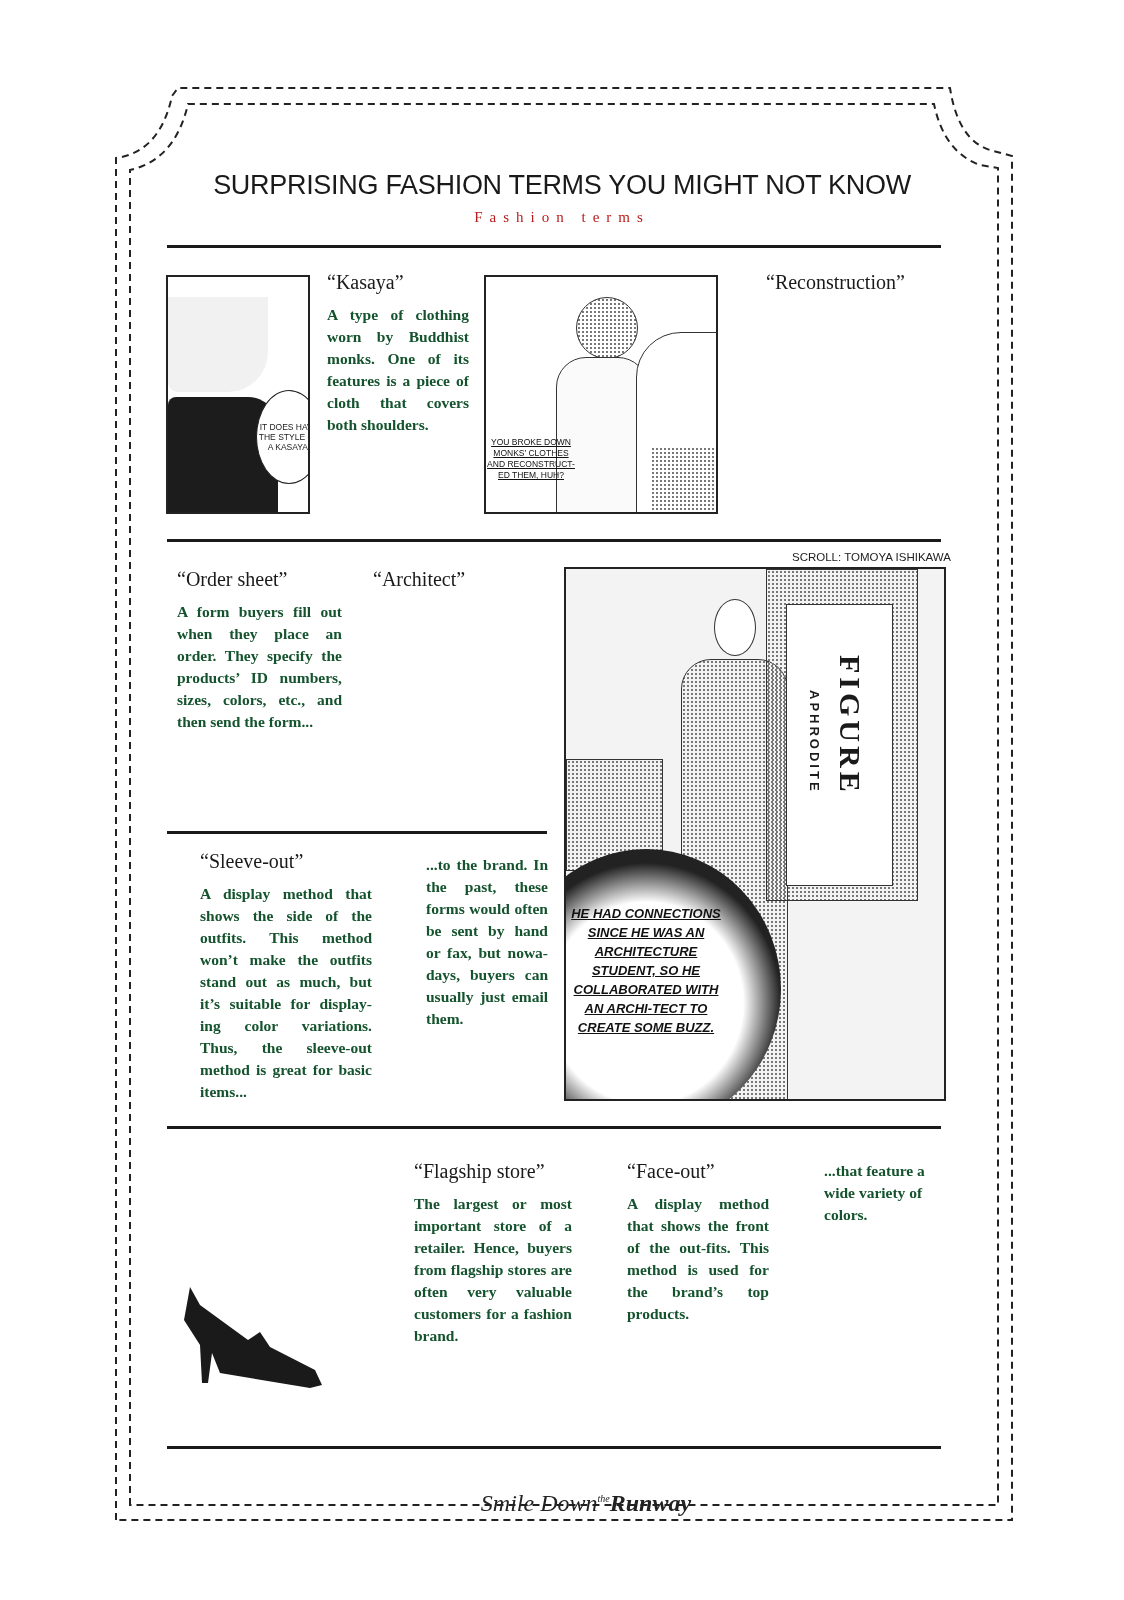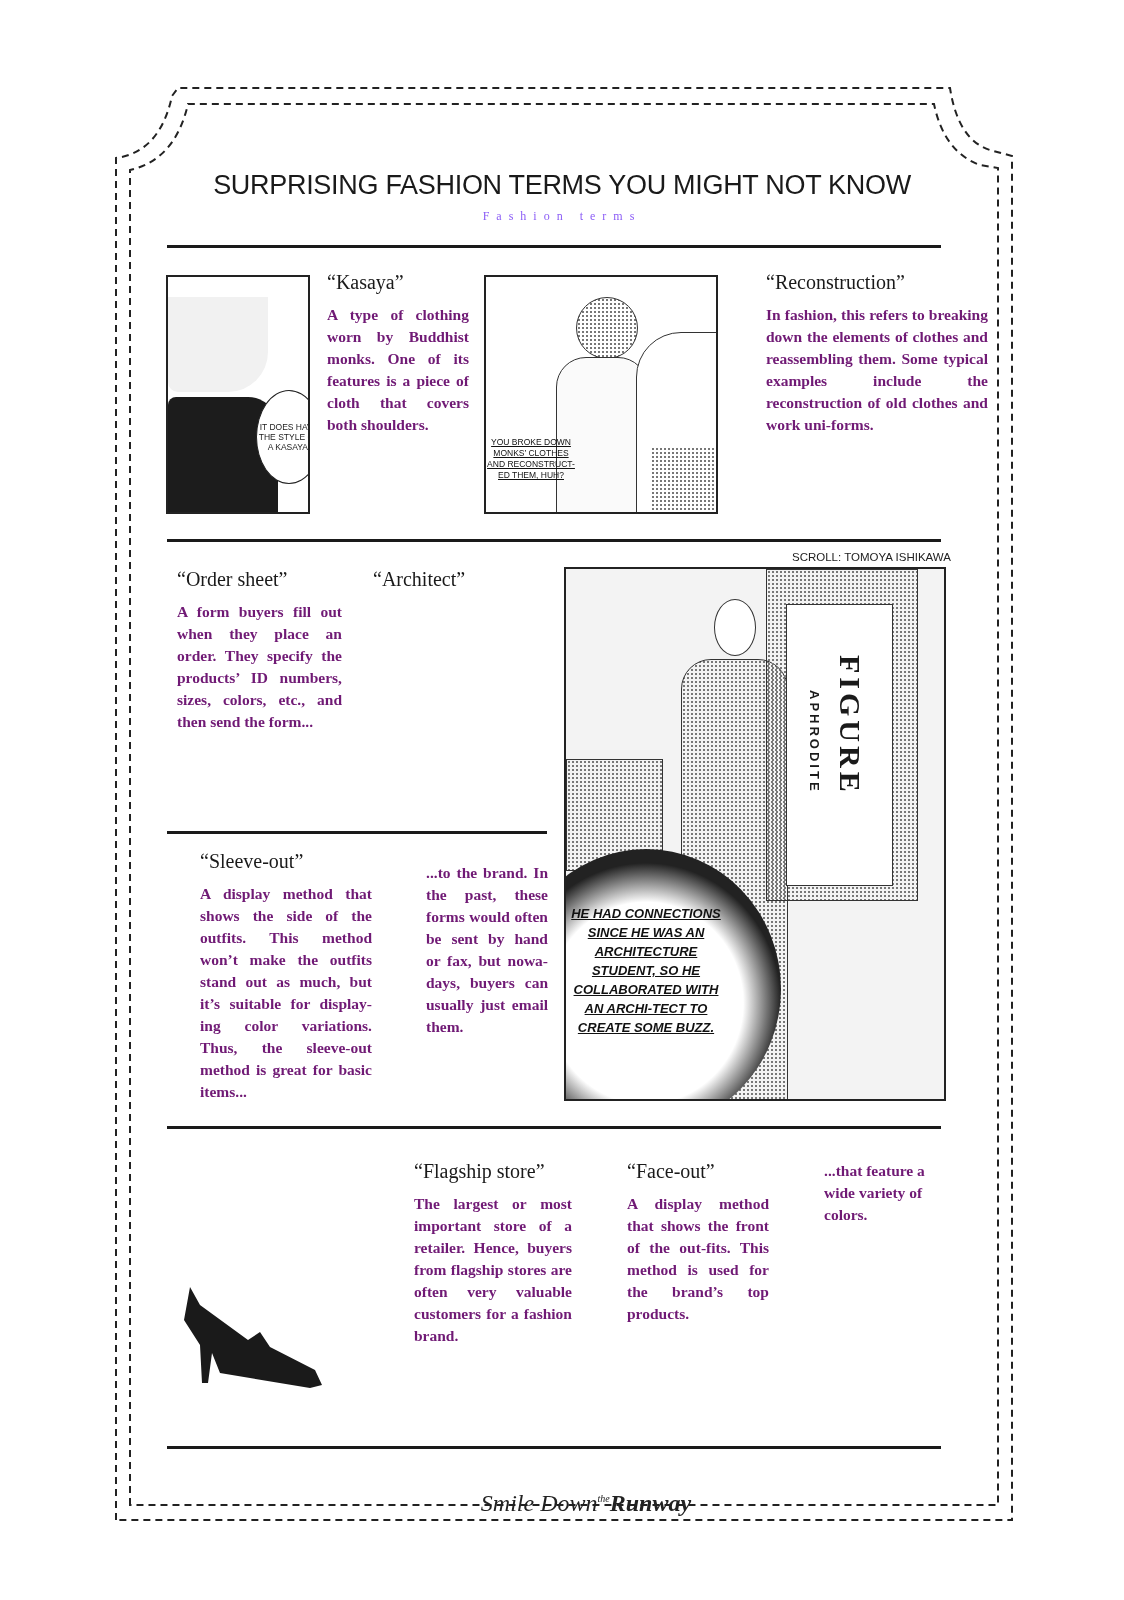--- a/index.html
+++ b/index.html
@@ -1,24 +1,24 @@
 <!DOCTYPE html>
 <html><head>
 <meta charset="utf-8">
 <style>
   html, body { margin:0; padding:0; background:#fff; }
   body { width:1124px; height:1600px; position:relative; overflow:hidden; font-family:"Liberation Serif", serif; color:#1a1a1a; }
   .frame-svg { position:absolute; left:0; top:0; }
   .title { position:absolute; left:150px; width:824px; top:170px; text-align:center; font-family:"Liberation Sans", sans-serif; font-size:27px; letter-spacing:-0.3px; color:#1a1a1a; }
-  .subtitle { position:absolute; left:0; width:1124px; top:209px; text-align:center; font-size:12px; letter-spacing:7px; color:#8b5cf6; }
+  .subtitle { position:absolute; left:0; width:1124px; top:209px; text-align:center; font-size:15px; letter-spacing:7px; color:#b91c1c; }
   .rule { position:absolute; height:3px; background:#1a1a1a; }
   .panel { position:absolute; border:2px solid #222; background:#fff; overflow:hidden; }
   .term { position:absolute; }
   .term h3 { margin:0 0 10px 0; font-weight:normal; font-size:20px; color:#1a1a1a; }
-  .term p { margin:0; font-weight:bold; font-size:15.5px; line-height:22px; text-align:justify; color:#701a75; }
+  .term p { margin:0; font-weight:bold; font-size:15.5px; line-height:22px; text-align:justify; color:#14532d; }
   .bubble { position:absolute; background:#fff; border:1.5px solid #222; border-radius:50%; display:flex; align-items:center; justify-content:center; text-align:center; font-family:"Liberation Sans", sans-serif; font-size:8.5px; line-height:10px; }
   .manga-text { position:absolute; text-align:center; font-family:"Liberation Sans", sans-serif; font-style:italic; font-weight:bold; font-size:13px; line-height:19px; color:#111;text-decoration:underline; }
   .credit { position:absolute; font-family:"Liberation Sans", sans-serif; font-size:11.5px; color:#222; }
   .logo { position:absolute; left:0; width:1124px; top:1490px; text-align:center; font-family:"Liberation Serif", serif; font-style:italic; font-size:24px; color:#222;padding-left:24px; }
   .logo small { font-size:10px; vertical-align:super; }
   .dots { background-image:radial-gradient(#777 0.8px, transparent 1px); background-size:4px 4px; }
 </style>
 </head>
 <body>
 
@@ -46,21 +46,20 @@
 
 <div class="panel" style="left:484px; top:275px; width:230px; height:235px;">
   <div style="position:absolute; left:90px; top:20px; width:60px; height:60px; border:1.5px solid #333; border-radius:50%;" class="dots"></div>
   <div style="position:absolute; left:70px; top:80px; width:90px; height:160px; border:1.5px solid #333; border-radius:30px 30px 0 0; background:#fafafa;"></div>
   <div style="position:absolute; left:150px; top:55px; width:80px; height:190px; border:1.5px solid #333; border-radius:45px 0 0 0; background:#fff;"></div>
   <div style="position:absolute; left:165px; top:170px; width:65px; height:70px;" class="dots"></div>
   <div class="manga-text" style="left:0; top:160px; width:90px; font-style:normal; font-weight:normal; font-size:8.5px; line-height:11px;">YOU BROKE DOWN MONKS’ CLOTHES AND RECONSTRUCT-ED THEM, HUH?</div>
 </div>
 <div class="term" style="left:722px; top:271px; width:222px;margin-left:44px;">
   <h3>“Reconstruction”</h3>
-  <p>In fashion, this refers to breaking down the elements of clothes and reassembling them. Some typical examples include the reconstruction of old clothes and work uni-forms.</p>
 </div>
 
 <div class="rule" style="left:167px; width:774px; top:539px;"></div>
 
 <div class="credit" style="left:776px; top:551px;margin-left:16px;">SCROLL: TOMOYA ISHIKAWA</div>
 
 <div class="term" style="left:177px; top:568px; width:165px;">
   <h3>“Order sheet”</h3>
   <p>A form buyers fill out when they place an order. They specify the products’ ID numbers, sizes, colors, etc., and then send the form...</p>
 </div>
@@ -89,21 +88,21 @@
   </svg>
   <div class="manga-text" style="left:0; top:335px; width:160px;">HE HAD CONNECTIONS SINCE HE WAS AN ARCHITECTURE STUDENT, SO HE COLLABORATED WITH AN ARCHI-TECT TO CREATE SOME BUZZ.</div>
 </div>
 
 <div class="rule" style="left:167px; width:380px; top:831px;"></div>
 
 <div class="term" style="left:200px; top:850px; width:172px;">
   <h3>“Sleeve-out”</h3>
   <p>A display method that shows the side of the outfits. This method won’t make the outfits stand out as much, but it’s suitable for display-ing color variations. Thus, the sleeve-out method is great for basic items...</p>
 </div>
-<div class="term" style="left:426px; top:854px; width:122px;margin-top:8px;">
+<div class="term" style="left:426px; top:854px; width:122px;">
   <p>...to the brand. In the past, these forms would often be sent by hand or fax, but nowa-days, buyers can usually just email them.</p>
 </div>
 
 <div class="rule" style="left:167px; width:774px; top:1126px;"></div>
 
 <svg style="position:absolute; left:180px; top:1285px;" width="150" height="105" viewBox="0 0 150 105">
   <path d="M10 2 L20 20 L68 55 L80 47 L90 62 L135 85 L142 100 L130 103 L40 88 L32 68 L28 98 L22 98 L20 60 L4 35 Z" fill="#1a1a1a"></path>
 </svg>
 
 <div class="term" style="left:414px; top:1160px; width:158px;">

